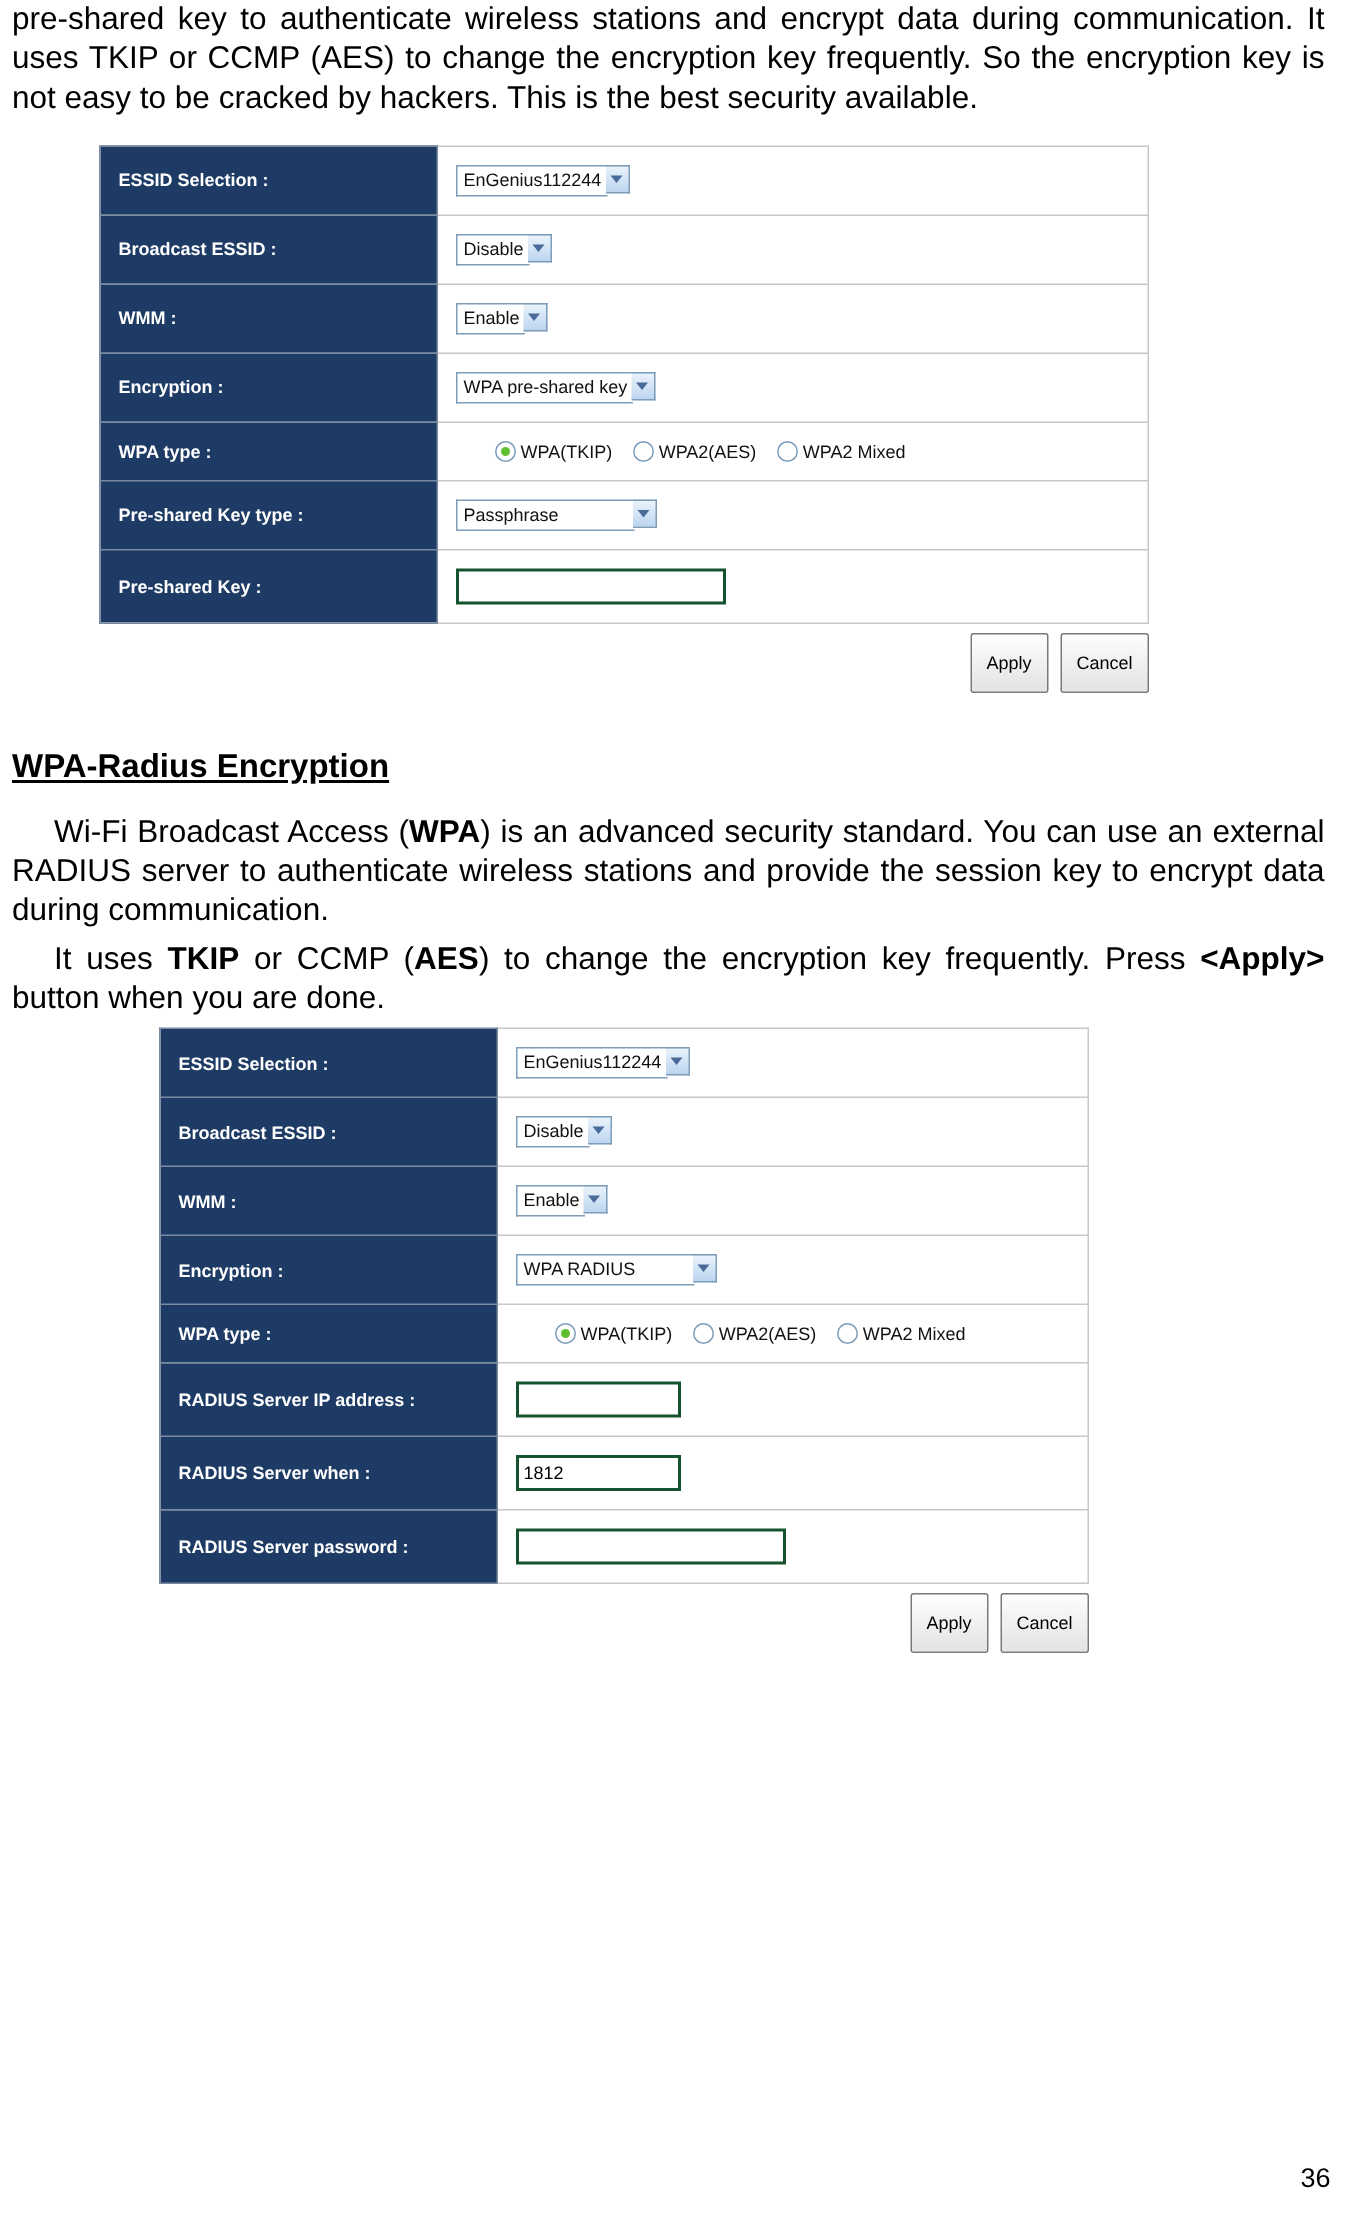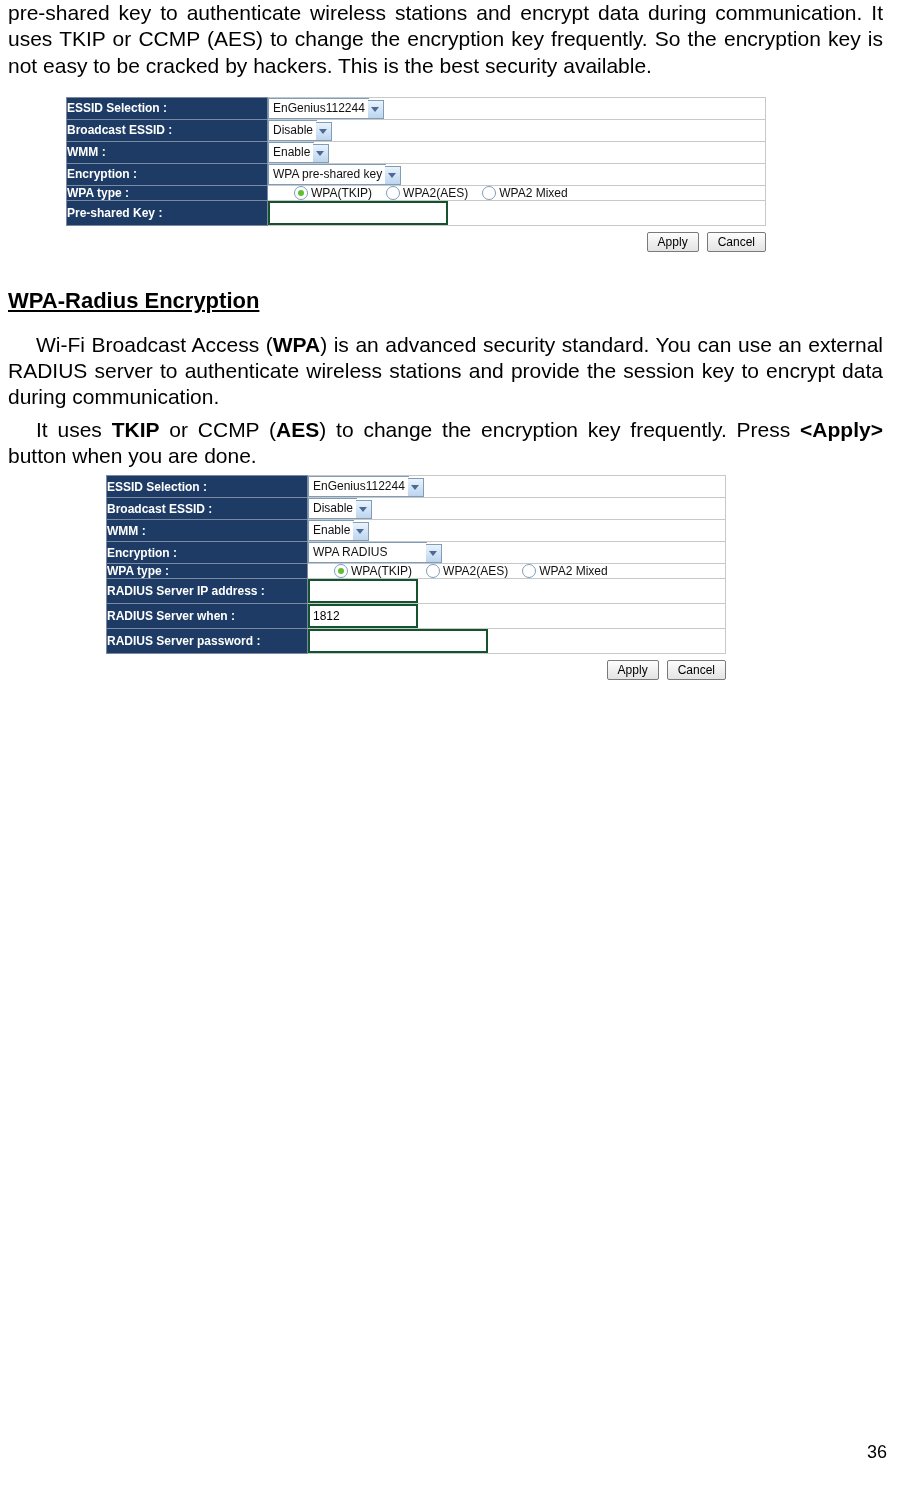--- a/index.html
+++ b/index.html
@@ -3,35 +3,35 @@
 <meta charset="utf-8">
 <style>
   html,body{margin:0;padding:0;background:#fff;font-family:Arial,Helvetica,sans-serif;color:#000;}
   .page{width:907px;min-height:1493px;margin:0 auto;position:relative;box-sizing:border-box;padding:0 8px;}
   .body-text{font-size:21px;line-height:1.25;text-align:justify;margin:0 16px 6px 0;}
   .indent{text-indent:28px;}
   .section-heading{font-size:22px;font-weight:bold;text-decoration:underline;margin:36px 0 18px 0;}
   .shot{margin:18px 0 10px 58px;width:700px;}
   .shot2{margin:6px 0 10px 98px;width:620px;}
   .tbl{border-collapse:collapse;width:100%;font-family:Verdana,Tahoma,sans-serif;font-size:12px;color:#111;}
-  .tbl td{padding:0;}
+  .tbl td{padding:12px;}
   .labelcell{background:#1e3b65;color:#fff;font-weight:bold;border:1px solid #7a8aa0;padding:6px 8px;width:200px;}
   .valcell{background:#fff;border:1px solid #c8c8c8;padding:4px 6px;}
   .ctl-text{font-family:inherit;font-size:12px;border:2px solid #14532d;background:#fff;height:18px;padding:1px 3px;}
   .ctl-text.short{width:100px;}
   .ctl-text.med{width:170px;}
   .radio-row{display:flex;gap:14px;align-items:center;padding-left:2px;margin-left:24px;}
   .radio-opt{display:flex;align-items:center;gap:3px;}
   .radio-dot{width:12px;height:12px;border:1px solid #7f9db9;border-radius:50%;display:inline-flex;align-items:center;justify-content:center;}
   .radio-dot.sel::after{content:"";width:6px;height:6px;border-radius:50%;background:#5fbf2f;}
   .btnrow{display:flex;justify-content:flex-end;gap:8px;margin-top:6px;font-family:Verdana,Tahoma,sans-serif;font-size:12px;}
-  .btn{border:1px solid #7a7a7a;background:linear-gradient(#fdfdfd,#e3e3e3);padding:2px 10px;border-radius:2px;cursor:default;}
+  .btn{border:1px solid #7a7a7a;background:linear-gradient(#fdfdfd,#e3e3e3);padding:12px 10px;border-radius:2px;cursor:default;}
   .dd-arrow{display:inline-block;width:15px;height:17px;vertical-align:middle;margin-left:-1px;border:1px solid #7f9db9;border-left:0;background:linear-gradient(#eaf3fb,#bcd5ef);position:relative;}
   .dd-arrow::after{content:"";position:absolute;left:3px;top:6px;border-left:4px solid transparent;border-right:4px solid transparent;border-top:5px solid #4a6a99;}
-  .fake-select{display:inline-flex;align-items:flex-end;}
+  .fake-select{display:inline-flex;align-items:flex-start;}
   .fake-select .sel-body{border:1px solid #7f9db9;border-right:0;background:#fff;padding:1px 4px;height:17px;line-height:17px;font-size:12px;}
   .pagenum{position:absolute;bottom:30px;right:20px;font-size:18px;}
 </style>
 </head>
 <body>
 <div class="page">
 
 <p class="body-text">pre-shared key to authenticate wireless stations and encrypt data during communication. It uses TKIP or CCMP (AES) to change the encryption key frequently. So the encryption key is not easy to be cracked by hackers. This is the best security available.</p>
 
 <div class="shot">
@@ -83,20 +83,29 @@
                 </span>
           <span class="radio-opt">
                   <span class="radio-dot"></span>
                   <span>WPA2(AES)</span>
                 </span>
           <span class="radio-opt">
                   <span class="radio-dot"></span>
                   <span>WPA2 Mixed</span>
                 </span>
         </div>
+      </td>
+    </tr>
+    <tr>
+      <td class="labelcell">Pre-shared Key type :</td>
+      <td class="valcell">
+        <span class="fake-select">
+          <span class="sel-body" style="width:110px">Passphrase</span>
+          <span class="dd-arrow"></span>
+        </span>
       </td>
     </tr>
     <tr>
       <td class="labelcell">Pre-shared Key :</td>
       <td class="valcell"><input type="text" class="ctl-text med" style=""></td>
     </tr>
   </tbody>
       </table>
   <div class="btnrow">
     <span class="btn">Apply</span>

